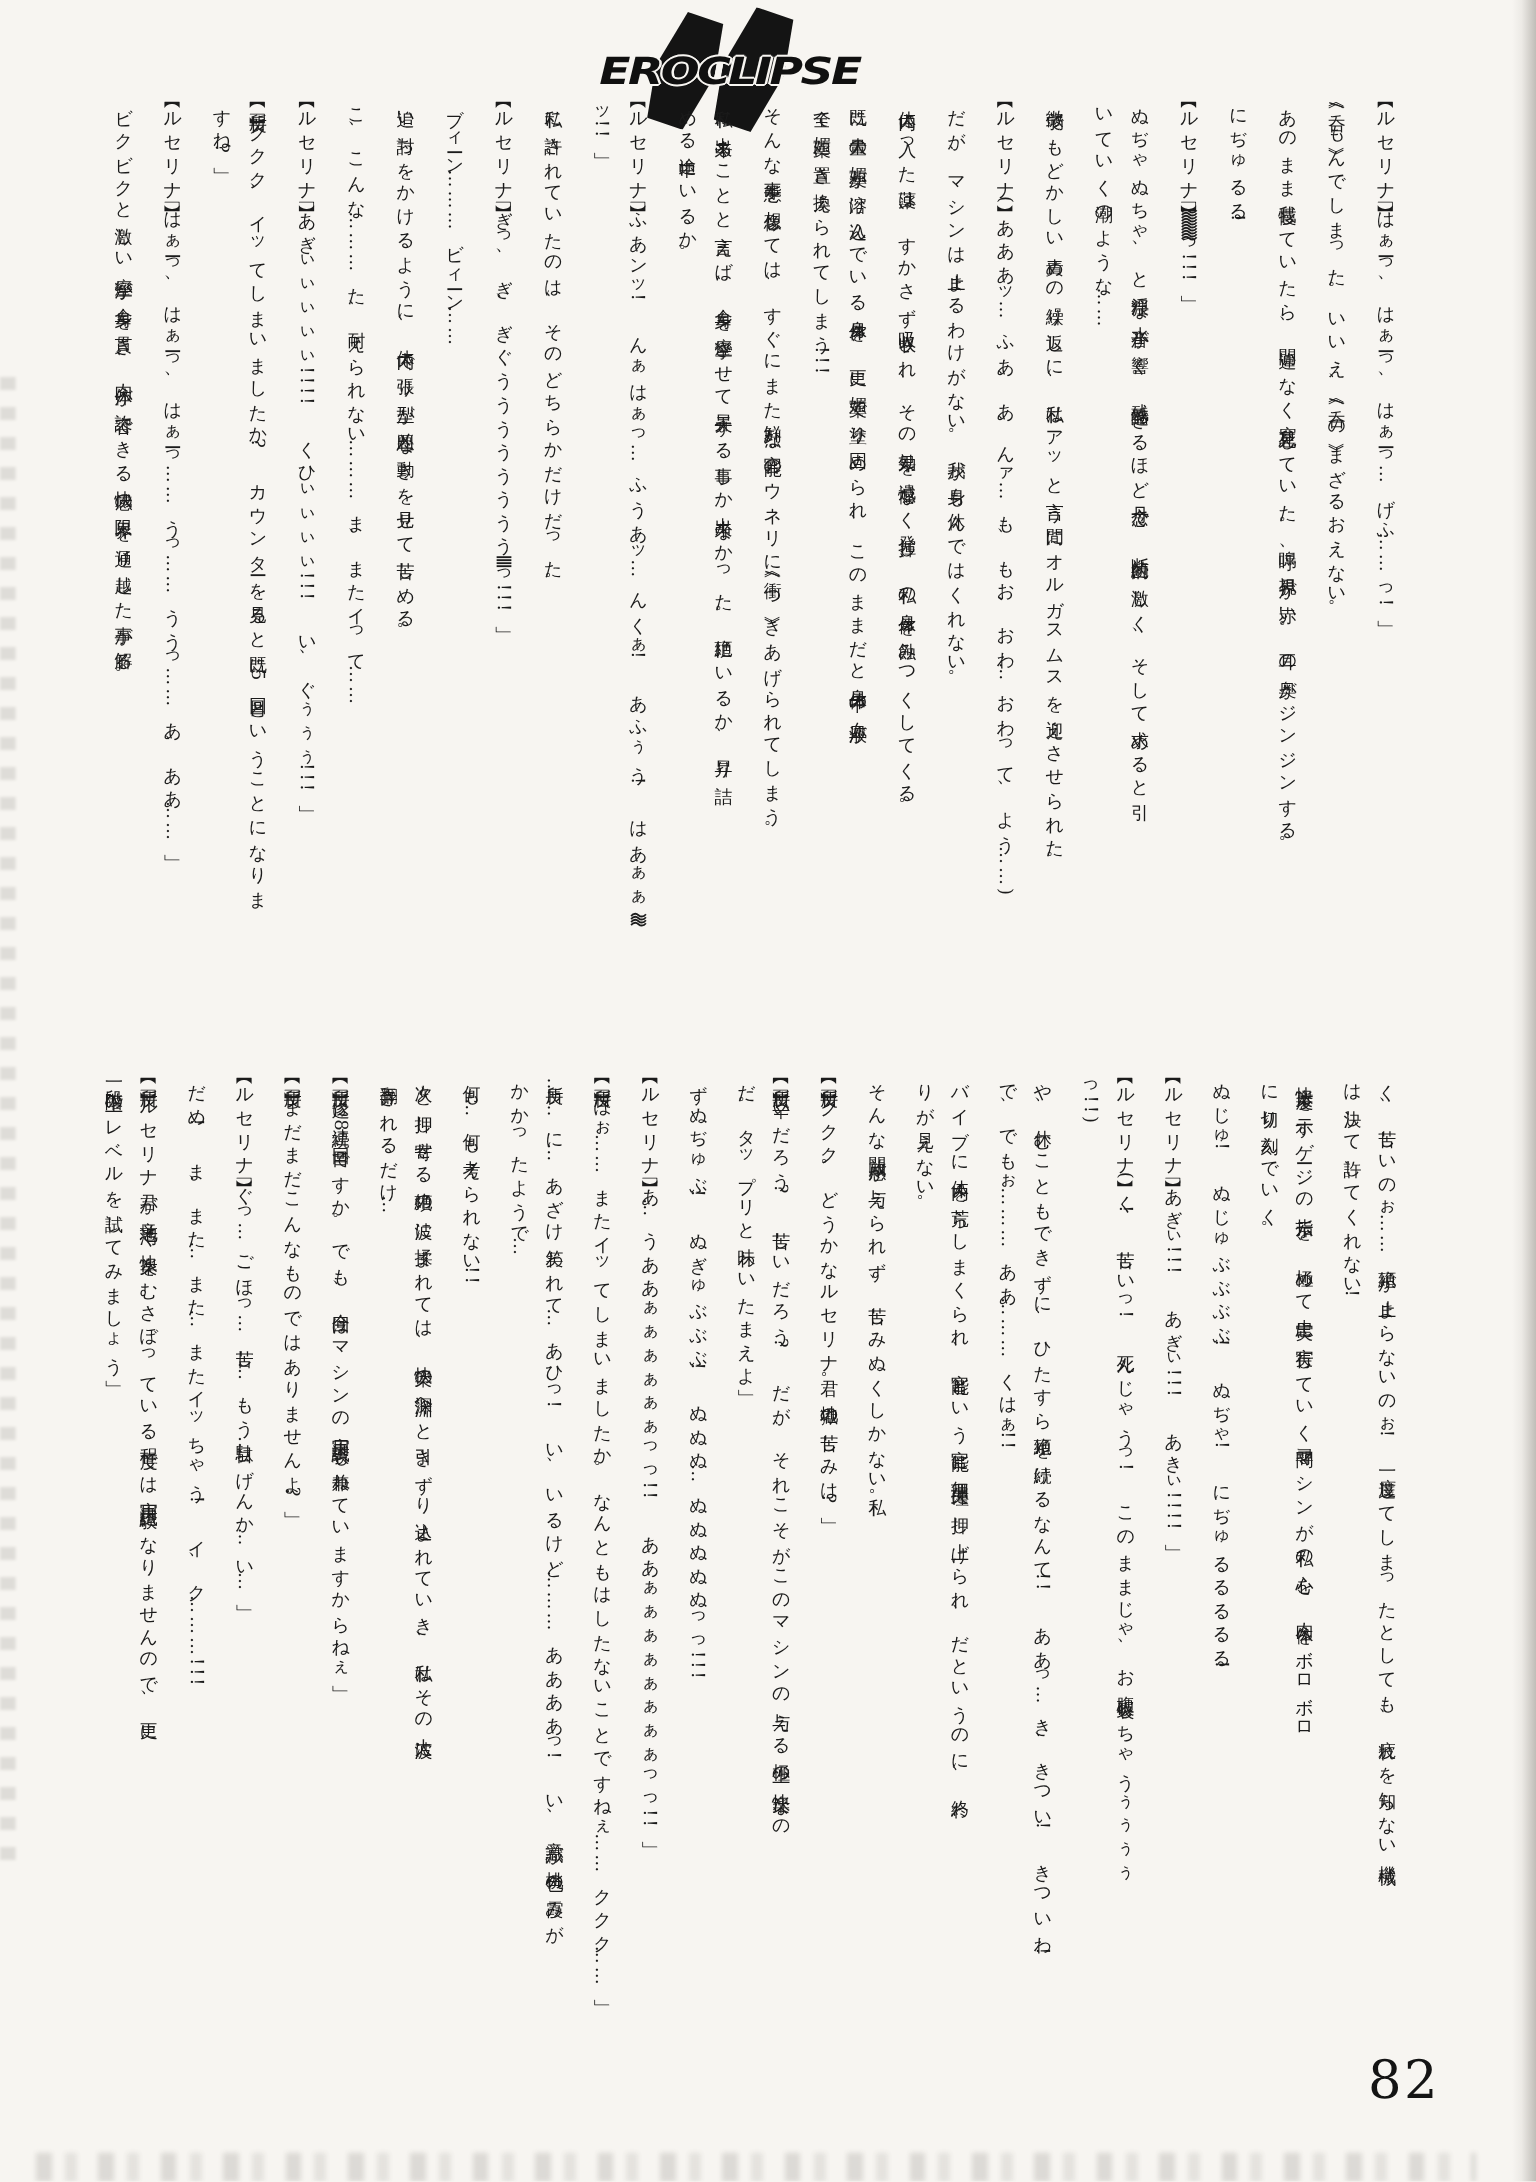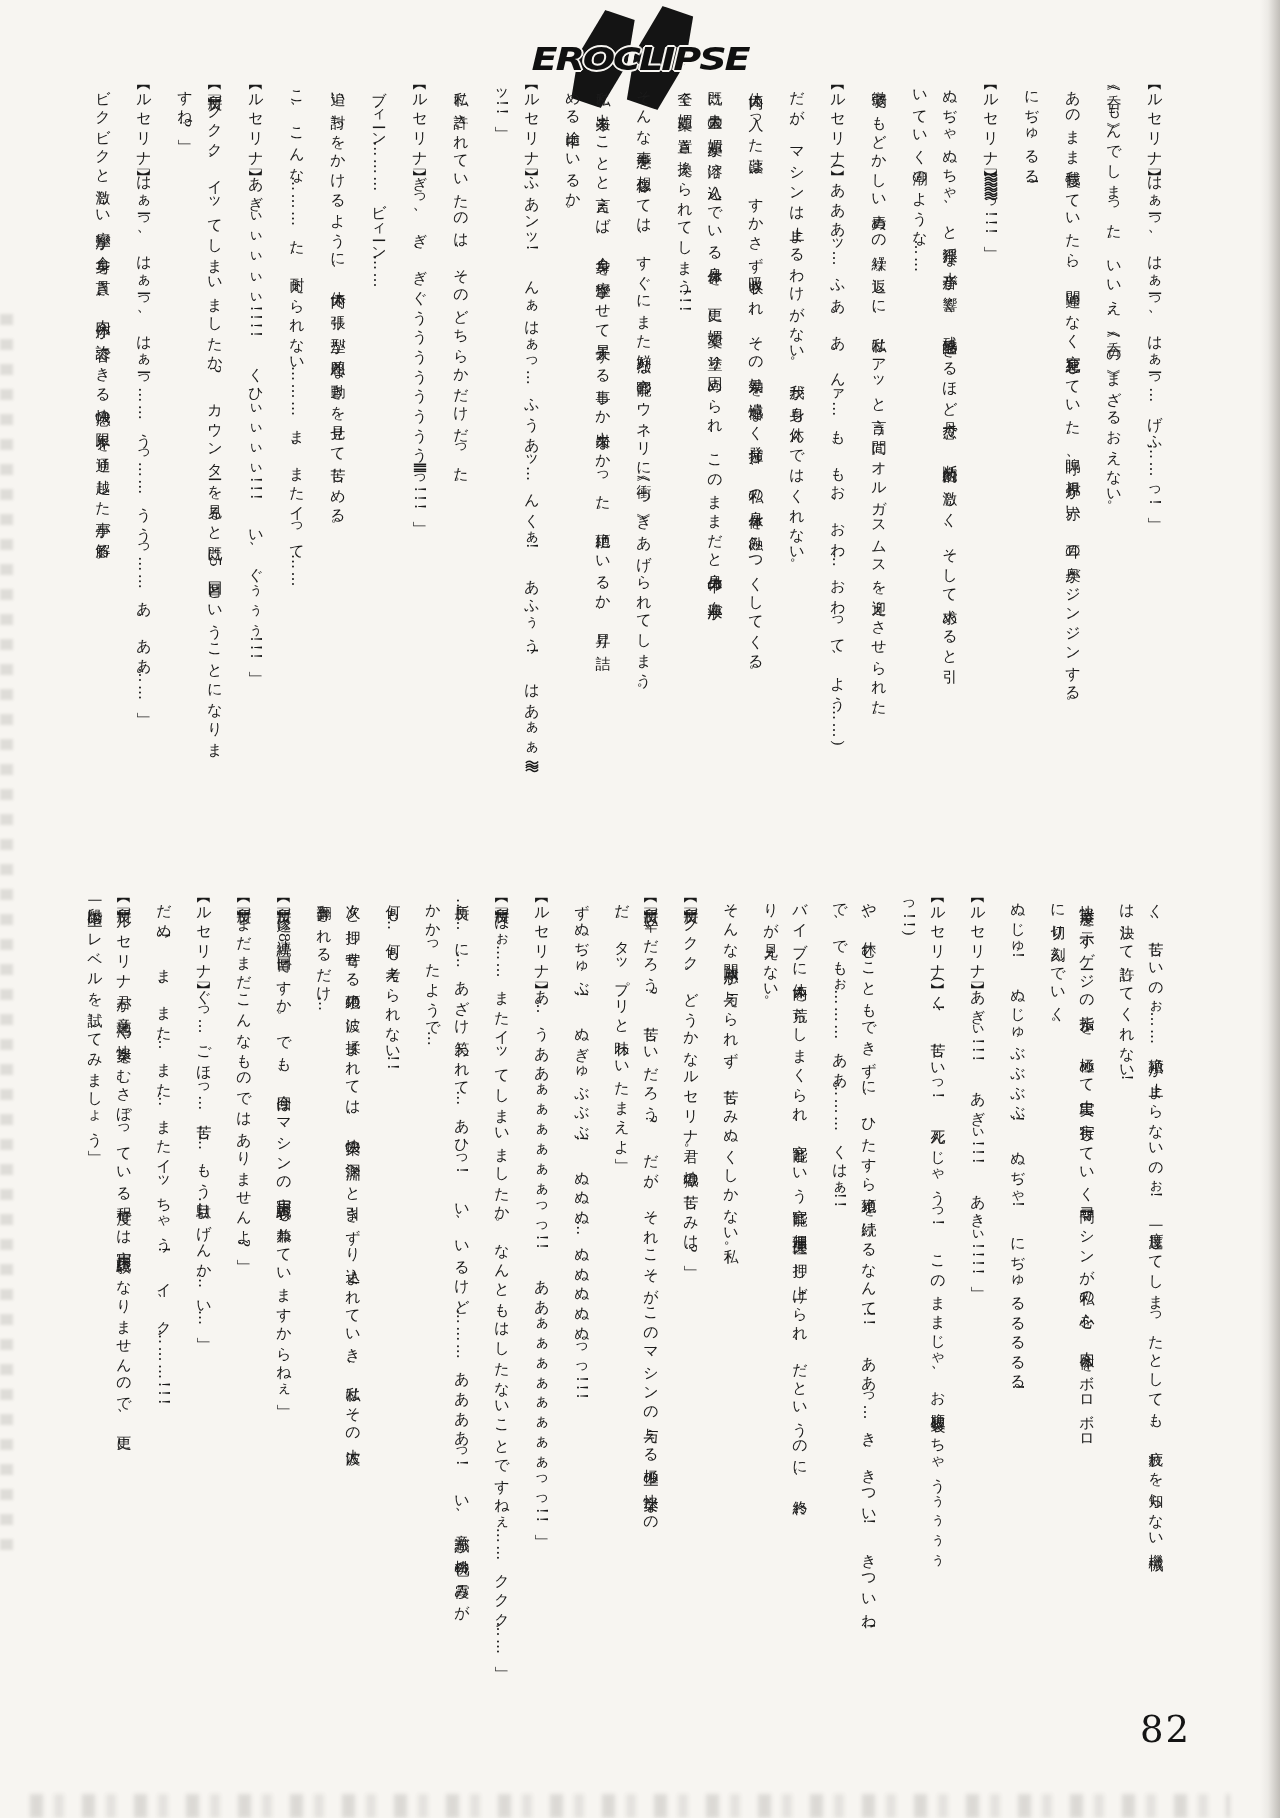--- a/index.html
+++ b/index.html
@@ -21,21 +21,21 @@
     filter:blur(2px);opacity:.8;
   }
   .left-bleed{
     position:absolute;left:0;top:300px;width:13px;height:1250px;
     background:repeating-linear-gradient(0deg,
       rgba(95,92,86,.20) 0 11px, rgba(0,0,0,0) 11px 25px);
     filter:blur(1.5px);opacity:.8;
   }
 
   
-  .logo{position:absolute;top:6px;left:512px;width:256px;height:104px;}
+  .logo{position:absolute;top:6px;left:480px;width:256px;height:104px;}
   .blade{position:absolute;background:#141414;}
   .blade.b1{
     left:66px;top:4px;width:50px;height:98px;
     transform:rotate(6deg) skewX(-6deg);
     clip-path:polygon(34% 0, 96% 7%, 100% 52%, 66% 100%, 4% 93%, 0 48%);
   }
   .blade.b2{
     left:122px;top:0px;width:52px;height:104px;
     transform:rotate(6deg) skewX(-6deg);
     clip-path:polygon(34% 0, 96% 7%, 100% 52%, 66% 100%, 4% 93%, 0 48%);
@@ -62,21 +62,21 @@
     white-space:nowrap;
   }
   .vblock .para{margin:0;line-height:30px;}
   .vblock .para + .para{margin-block-start:11px;}
   .vblock.top{top:80px;right:110px;height:800px;}
   .vblock.bottom{top:893px;right:110px;height:820px;}
   .vblock.bottom .para{line-height:29px;}
 
   .page-number{
     position:absolute;left:1140px;top:1708px;
-    font-size:37px;color:#141414;letter-spacing:2px;
+    font-size:44px;color:#141414;letter-spacing:2px;
     font-family:"DejaVu Serif","Liberation Serif",serif;
   }
 </style>
 </head>
 <body>
 
 <div class="right-edge"></div>
 <div class="bottom-bleed"></div>
 <div class="left-bleed"></div>
 

